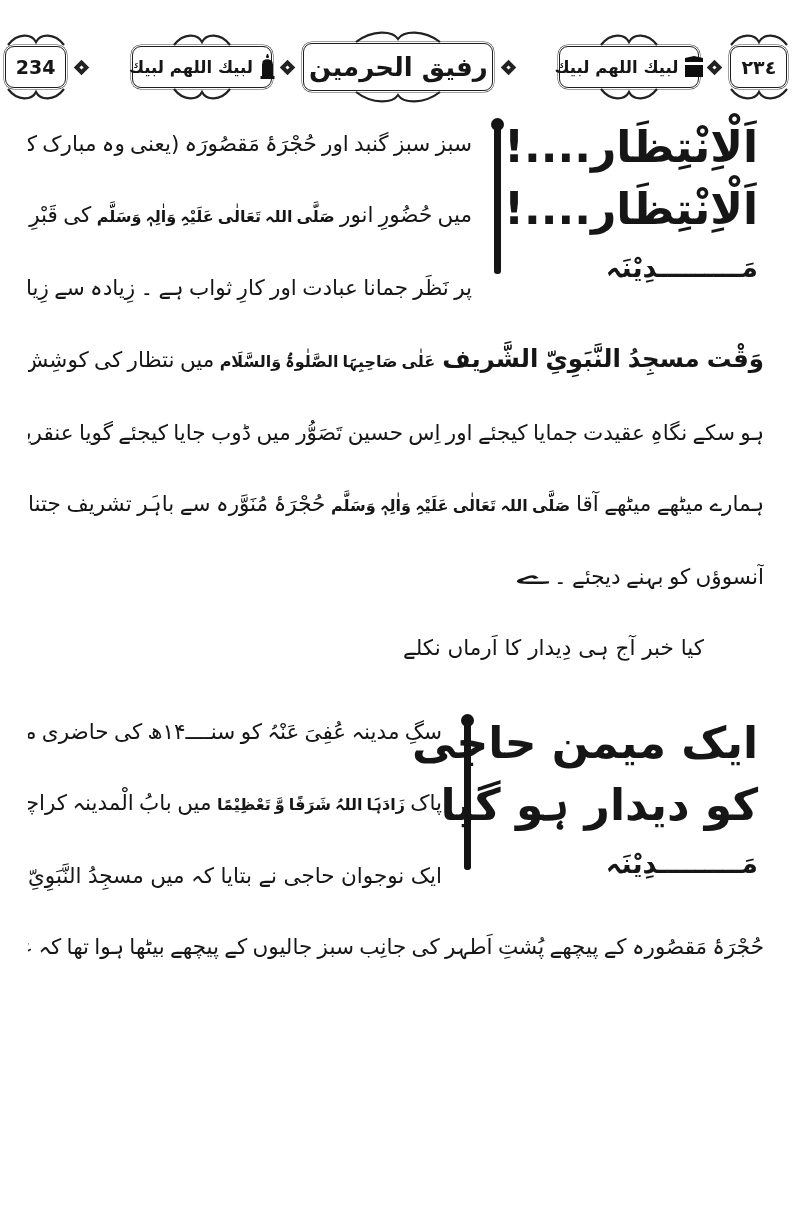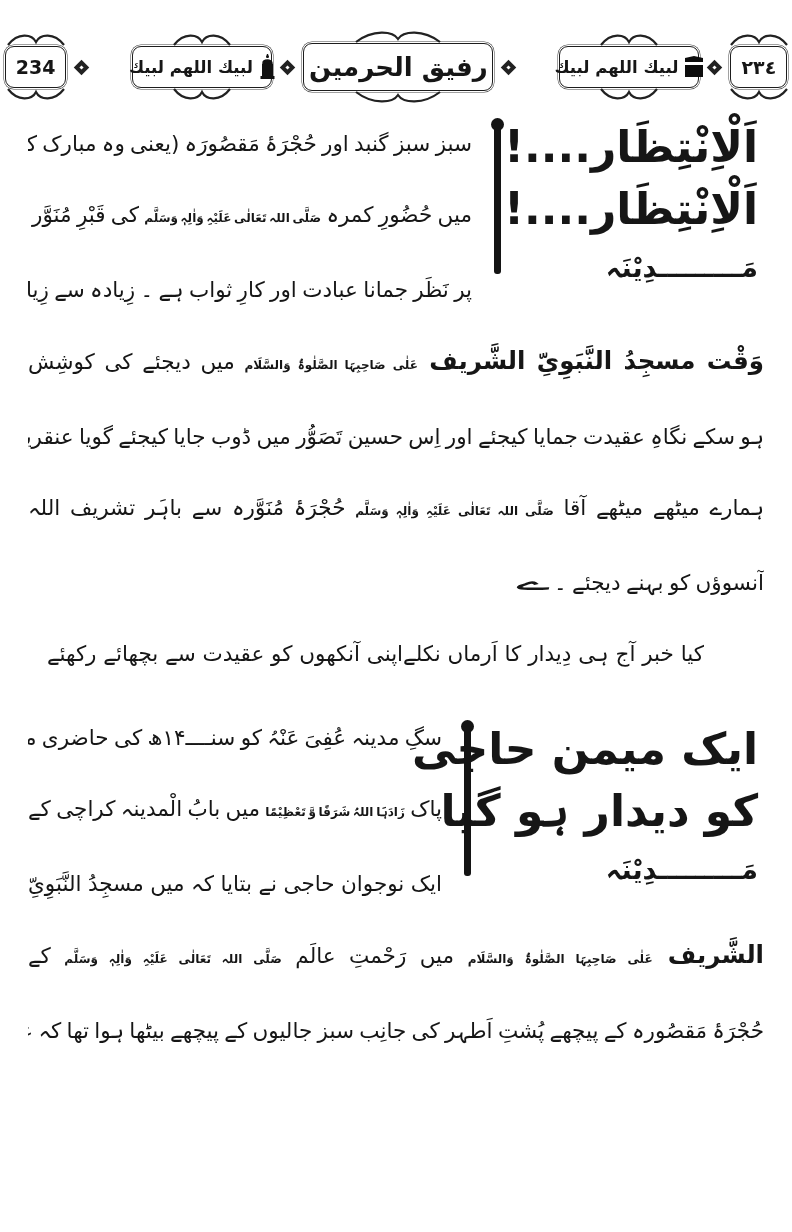--- a/index.html
+++ b/index.html
@@ -35,21 +35,21 @@
   .icon-slot{display:flex; align-items:center; margin-left:6px;}
   
   .content{margin:10px 28px 0 28px;}
   .para{direction:rtl;}
   .line{
     font-size:21.5px; line-height:71px; word-spacing:-1.5px;
     text-align:justify; text-align-last:justify; white-space:nowrap; overflow:hidden;
   }
   .line.r{text-align:right; text-align-last:right;}
   .seg-n{}
-  .seg-s{font-size:12px; font-weight:700;}
+  .seg-s{font-size:16px; font-weight:700;}
   .seg-b{font-size:24.5px; font-weight:700;}
   .seg-mk{display:inline-block; transform:scaleX(2.4); margin:0 14px 0 0; font-size:24px;}
   
   .callig{
     float:right; position:relative; text-align:right;
     margin:6px 0 0 16px; padding:2px 6px 0 18px;
   }
   .callig .cl{
     font-weight:700; font-size:44px; line-height:62px; white-space:nowrap;
     letter-spacing:-1px;
@@ -164,42 +164,40 @@
 
     <div class="para" id="para-1">
       <div class="callig callig-1">
         <div class="vbar"></div>
         <div class="cl">اَلْاِنْتِظَار....!</div>
         <div class="cl">اَلْاِنْتِظَار....!</div>
         <div class="sig">مَـــــــــدِیْنَہ</div>
       </div>
 
     <div class="line"><span class="seg-n">سبز سبز گنبد اور حُجْرَۂ مَقصُورَہ (یعنی وہ مبارک کمرہ جس</span></div>
-        <div class="line"><span class="seg-n">میں حُضُورِ کمرہ </span><span class="seg-s">صَلَّی اللہ تَعَالٰی عَلَیْہِ وَاٰلِہٖ وَسَلَّم</span><span class="seg-n"> کی قَبْرِ مُنَوَّر ہے)</span></div>
+        <div class="line"><span class="seg-n">میں حُضُورِ انور </span><span class="seg-s">صَلَّی اللہ تَعَالٰی عَلَیْہِ وَاٰلِہٖ وَسَلَّم</span><span class="seg-n"> کی قَبْرِ مُنَوَّر ہے)</span></div>
         <div class="line"><span class="seg-n">پر نَظَر جمانا عبادت اور کارِ ثواب ہے ۔ زِیادہ سے زِیادہ</span></div>
-        <div class="line"><span class="seg-b">وَقْت مسجِدُ النَّبَوِیِّ الشَّریف </span><span class="seg-s">عَلٰی صَاحِبِہَا الصَّلٰوۃُ وَالسَّلَام</span><span class="seg-n"> میں دیجئے کی کوشِش</span></div>
+        <div class="line"><span class="seg-b">وَقْت مسجِدُ النَّبَوِیِّ الشَّریف </span><span class="seg-s">عَلٰی صَاحِبِہَا الصَّلٰوۃُ وَالسَّلَام</span><span class="seg-n"> میں نتظار کی کوشِش</span></div>
         <div class="line"><span class="seg-n">ہو سکے نگاہِ عقیدت جمایا کیجئے اور اِس حسین تَصَوُّر میں ڈوب جایا کیجئے گویا عنقریب</span></div>
-        <div class="line"><span class="seg-n">ہمارے میٹھے میٹھے آقا </span><span class="seg-s">صَلَّی اللہ تَعَالٰی عَلَیْہِ وَاٰلِہٖ وَسَلَّم</span><span class="seg-n"> حُجْرَۂ مُنَوَّرہ سے باہَر تشریف اللہ</span></div>
+        <div class="line"><span class="seg-n">ہمارے میٹھے میٹھے آقا </span><span class="seg-s">صَلَّی اللہ تَعَالٰی عَلَیْہِ وَاٰلِہٖ وَسَلَّم</span><span class="seg-n"> حُجْرَۂ مُنَوَّرہ سے باہَر تشریف جتنا</span></div>
         <div class="line r"><span class="seg-n">آنسوؤں کو بہنے دیجئے ۔</span><span class="seg-mk">ے</span></div>
       </div>
 
     <div class="couplet">
       <span class="hemistich">کیا خبر آج ہی دِیدار کا اَرماں نکلے</span>
-      <span class="hemistich">اپنی آنکھوں کو عقیدت سے بچھائے رکھئے</span>
     </div>
 
     <div class="para" id="para-2">
       <div class="callig callig-2">
         <div class="vbar"></div>
         <div class="cl">ایک میمن حاجی</div>
         <div class="cl">کو دیدار ہو گیا</div>
         <div class="sig">مَـــــــــدِیْنَہ</div>
       </div>
 
     <div class="line"><span class="seg-n">سگِ مدینہ عُفِیَ عَنْہُ کو سنــــ۱۴ھ کی حاضری میں مدینۂ</span></div>
         <div class="line"><span class="seg-n">پاک </span><span class="seg-s">زَادَہَا اللہُ شَرَفًا وَّ تَعْظِیْمًا</span><span class="seg-n"> میں بابُ الْمدینہ کراچی کے</span></div>
         <div class="line"><span class="seg-n">ایک نوجوان حاجی نے بتایا کہ میں مسجِدُ النَّبَوِیِّ</span></div>
-        <div class="line"><span class="seg-b">الشَّریف </span><span class="seg-s">عَلٰی صَاحِبِہَا الصَّلٰوۃُ وَالسَّلَام</span><span class="seg-n"> میں رَحْمتِ عالَم </span><span class="seg-s">صَلَّی اللہ تَعَالٰی عَلَیْہِ وَاٰلِہٖ وَسَلَّم</span><span class="seg-n"> کے</span></div>
         <div class="line"><span class="seg-n">حُجْرَۂ مَقصُورہ کے پیچھے پُشتِ اَطہر کی جانِب سبز جالیوں کے پیچھے بیٹھا ہوا تھا کہ عَین</span></div>
       </div>
 
   </div>
 </div>
 
 </body></html>

